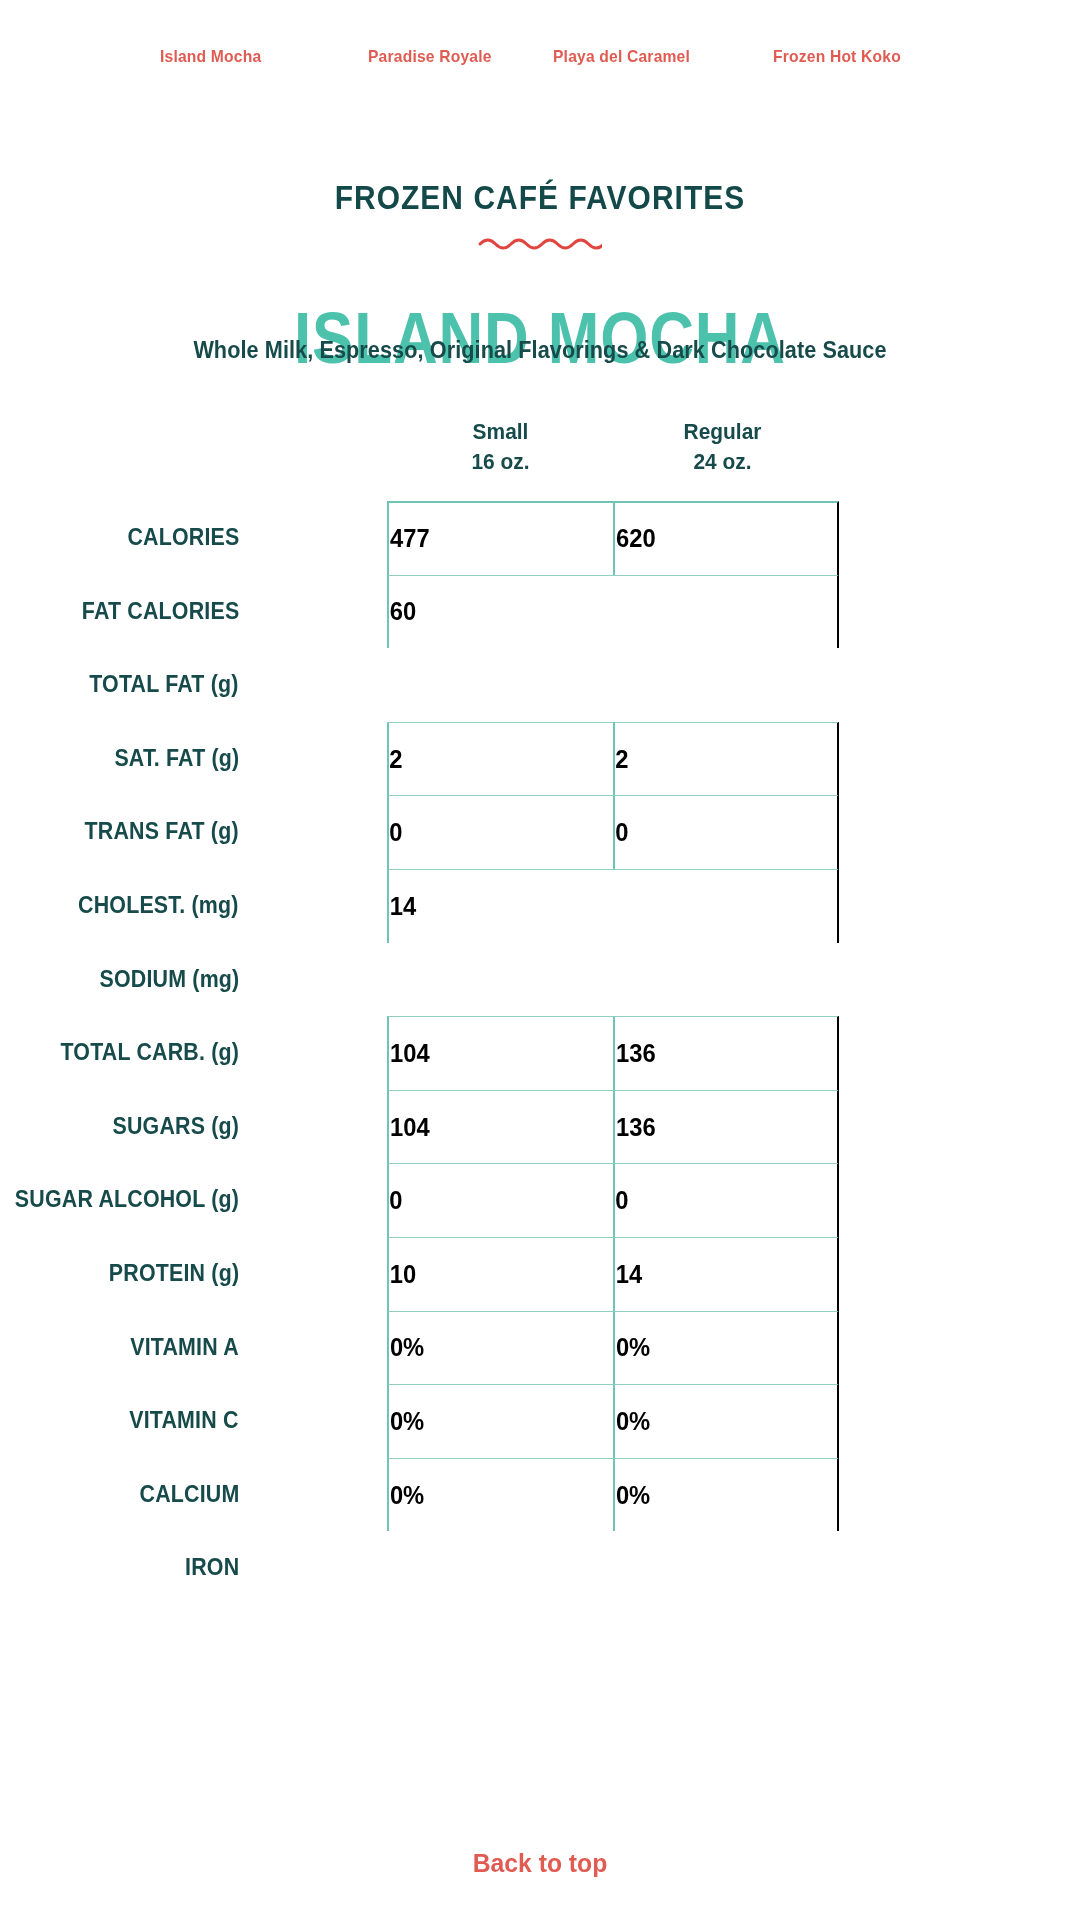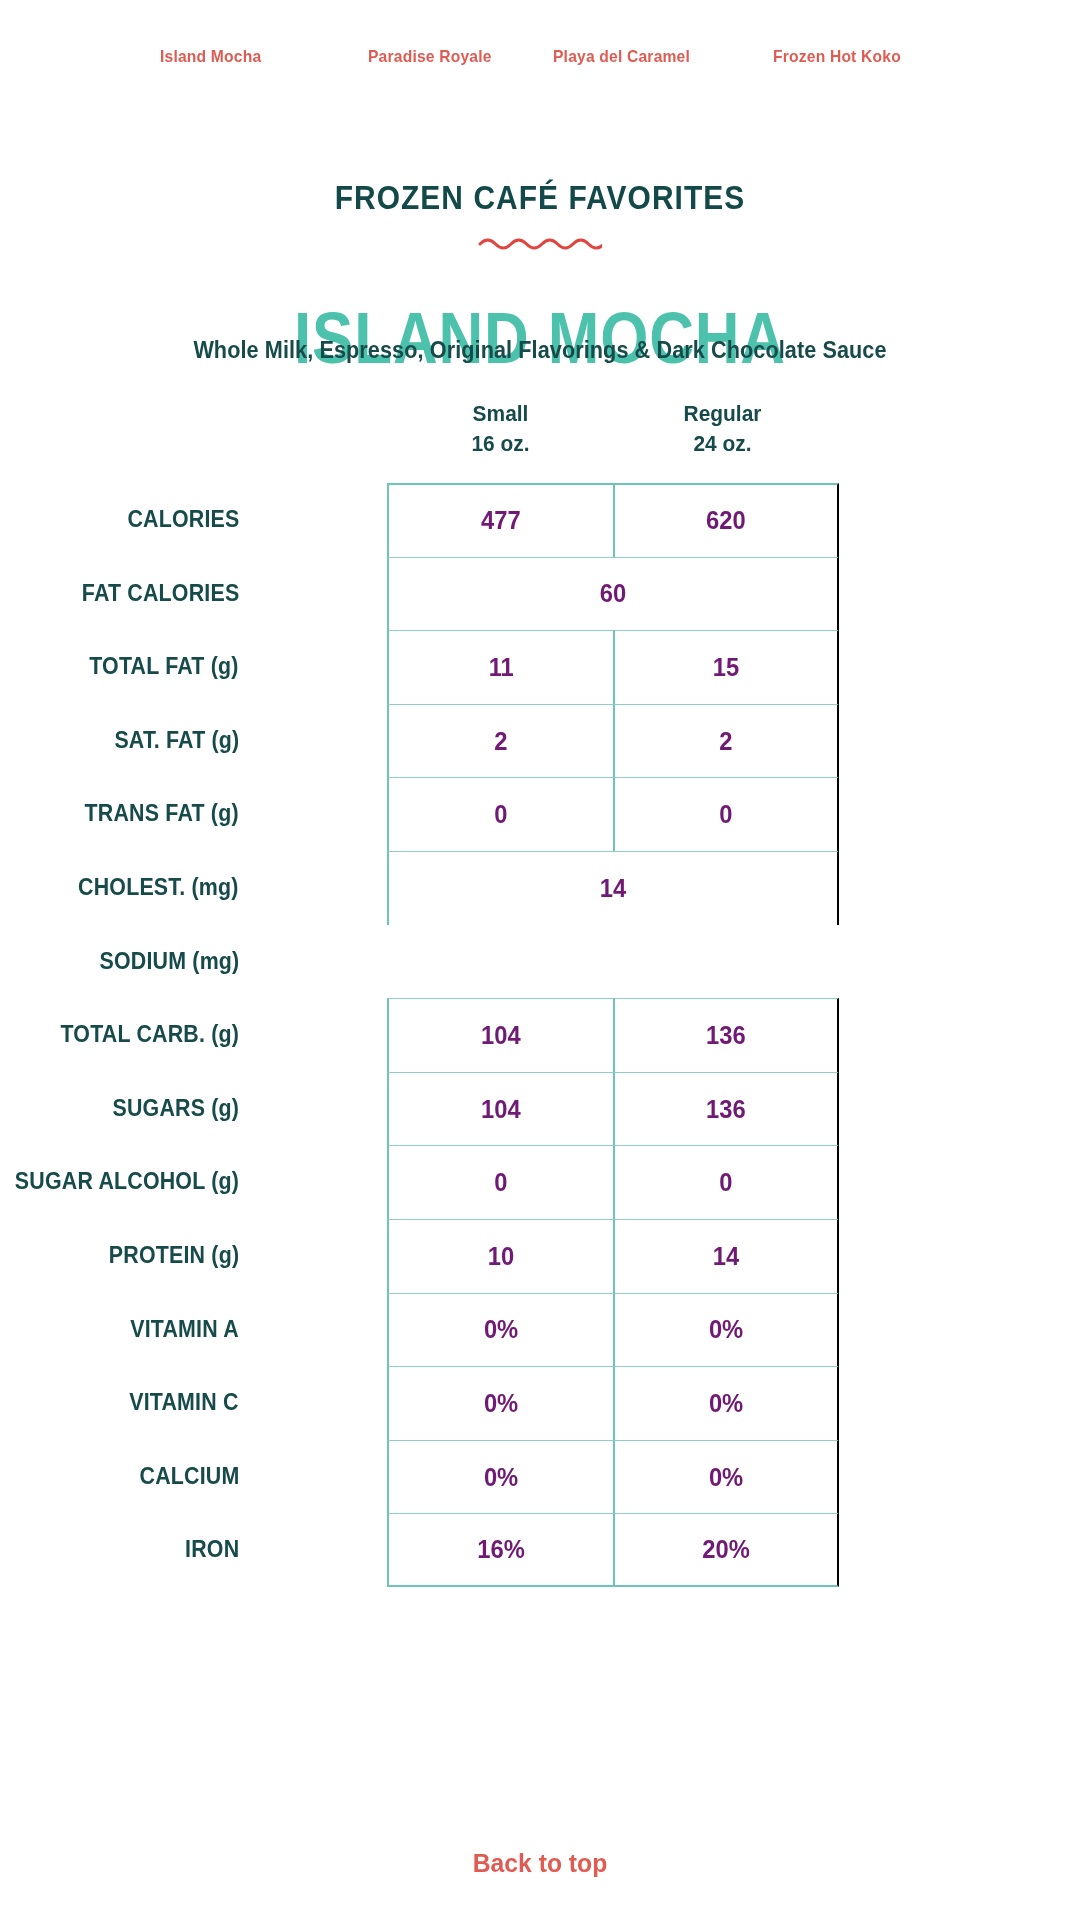--- a/index.html
+++ b/index.html
@@ -94,21 +94,21 @@
     font-weight: bold;
     font-size: 23px;
     letter-spacing: 0.1px;
     color: #174a4a;
     transform: scaleX(0.94);
   }
 
   
   .table-wrap {
     position: absolute;
-    top: 399px;
+    top: 417px;
     left: 0;
     width: 1080px;
   }
 
   .colheads {
     position: relative;
     height: 68px;
   }
   .colhead {
     position: absolute;
@@ -158,25 +158,25 @@
     left: 387px;
     top: 0;
     width: 452px;
     height: 73.6px;
     display: flex;
   }
   .row .cell {
     flex: 1 1 50%;
     display: flex;
     align-items: center;
-    justify-content: center;
+    justify-content: flex-start;
     font-family: "Liberation Sans Narrow", "Liberation Sans", sans-serif;
     font-weight: bold;
     font-size: 25px;
-    color: #701a75;
+    color: #000000;
     border-left: 2px solid #6ec4b5;
     border-top: 1.5px solid #8ed0c3;
     box-sizing: border-box;
     transform: none;
   }
   .row .cell .v { transform: scaleX(0.95); display:block; }
   .row .cell:last-child { border-right: 2px solid #000000; }
   .row:first-child .cell { border-top: 2px solid #6ec4b5; }
   .row:last-child .cell { border-bottom: 2px solid #6ec4b5; }
 
@@ -244,28 +244,20 @@
       <div class="row">
         <div class="label">FAT CALORIES</div>
         <div class="cells">
           <div class="cell">
             <span class="v">60</span>
           </div>
         </div>
       </div>
       <div class="row">
         <div class="label">TOTAL FAT (g)</div>
-        <div class="cells">
-          <div class="cell">
-            <span class="v">11</span>
-          </div>
-          <div class="cell">
-            <span class="v">15</span>
-          </div>
-        </div>
       </div>
       <div class="row">
         <div class="label">SAT. FAT (g)</div>
         <div class="cells">
           <div class="cell">
             <span class="v">2</span>
           </div>
           <div class="cell">
             <span class="v">2</span>
           </div>
@@ -365,25 +357,17 @@
           <div class="cell">
             <span class="v">0%</span>
           </div>
           <div class="cell">
             <span class="v">0%</span>
           </div>
         </div>
       </div>
       <div class="row">
         <div class="label">IRON</div>
-        <div class="cells">
-          <div class="cell">
-            <span class="v">16%</span>
-          </div>
-          <div class="cell">
-            <span class="v">20%</span>
-          </div>
-        </div>
       </div>
     </div>
 </div>
 
 <a class="backtotop" href="#">Back to top</a>
 
 </body></html>

